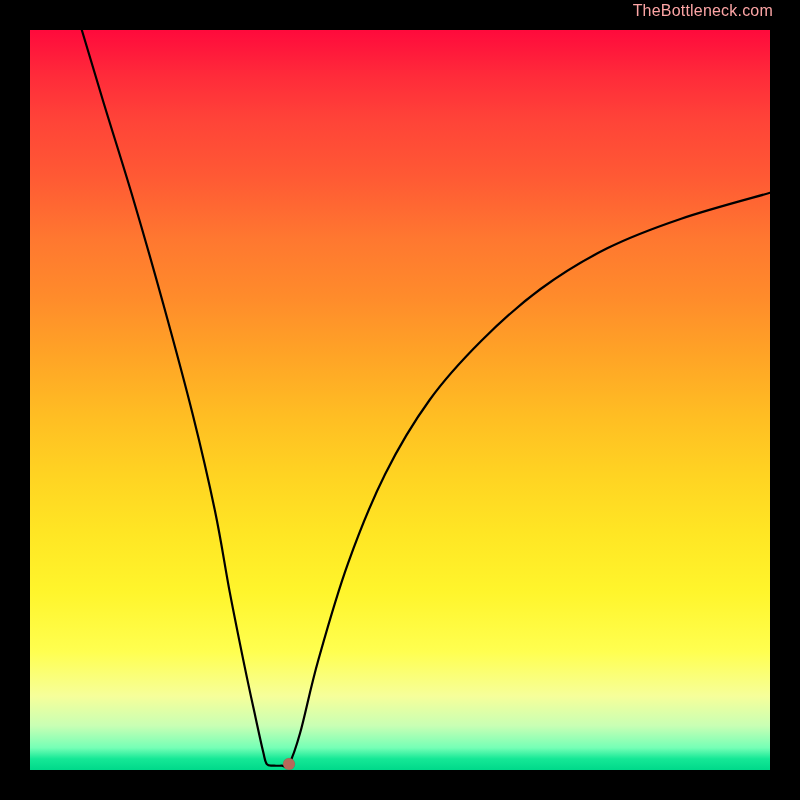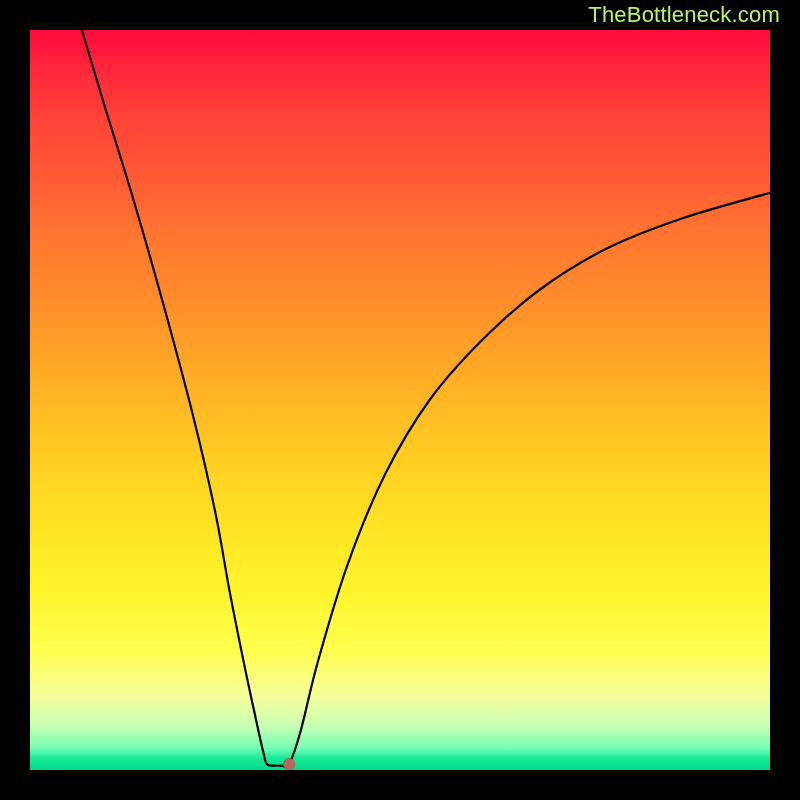--- a/index.html
+++ b/index.html
@@ -13,23 +13,23 @@
   }
   .frame {
     position: relative;
     width: 800px;
     height: 800px;
     background: #000;
   }
   .watermark {
     position: absolute;
     top: 2px;
-    right: 20px;
-    color: #bef264;
-    font-size: 22px;
+    right: 27px;
+    color: #fca5a5;
+    font-size: 16px;
     font-weight: 500;
     letter-spacing: 0.2px;
     z-index: 10;
   }
   .plot-area {
     position: absolute;
     left: 30px;
     top: 30px;
     width: 740px;
     height: 740px;

